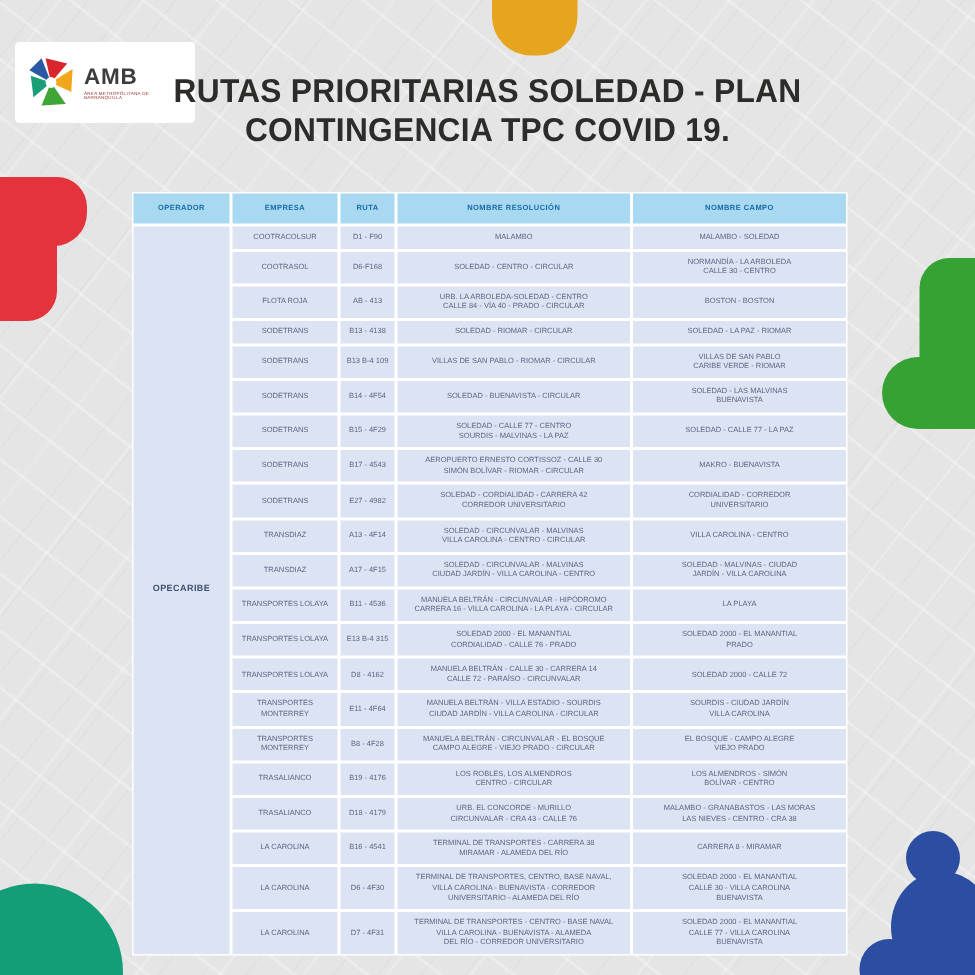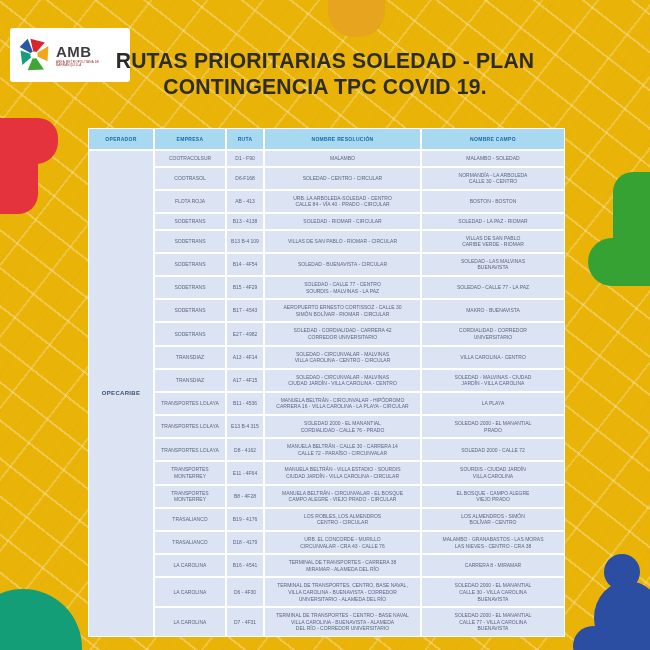--- a/index.html
+++ b/index.html
@@ -1,18 +1,18 @@
 <!DOCTYPE html>
 <html><head>
 <meta charset="utf-8">
 <style>
   html,body{margin:0;padding:0;}
   .stage{
     position:relative;width:650px;height:650px;overflow:hidden;
-    background:#eab308;
+    background:#e5e5e5;
     font-family:"Liberation Sans",sans-serif;
   }
   .map-pattern{
     position:absolute;inset:0;
     background:
       repeating-linear-gradient(38deg, rgba(255,255,255,.35) 0 2px, rgba(0,0,0,0) 2px 30px),
       repeating-linear-gradient(-52deg, rgba(255,255,255,.28) 0 2px, rgba(0,0,0,0) 2px 44px),
       repeating-linear-gradient(128deg, rgba(120,115,110,.05) 0 1px, rgba(0,0,0,0) 1px 23px);
     opacity:.8;
   }

